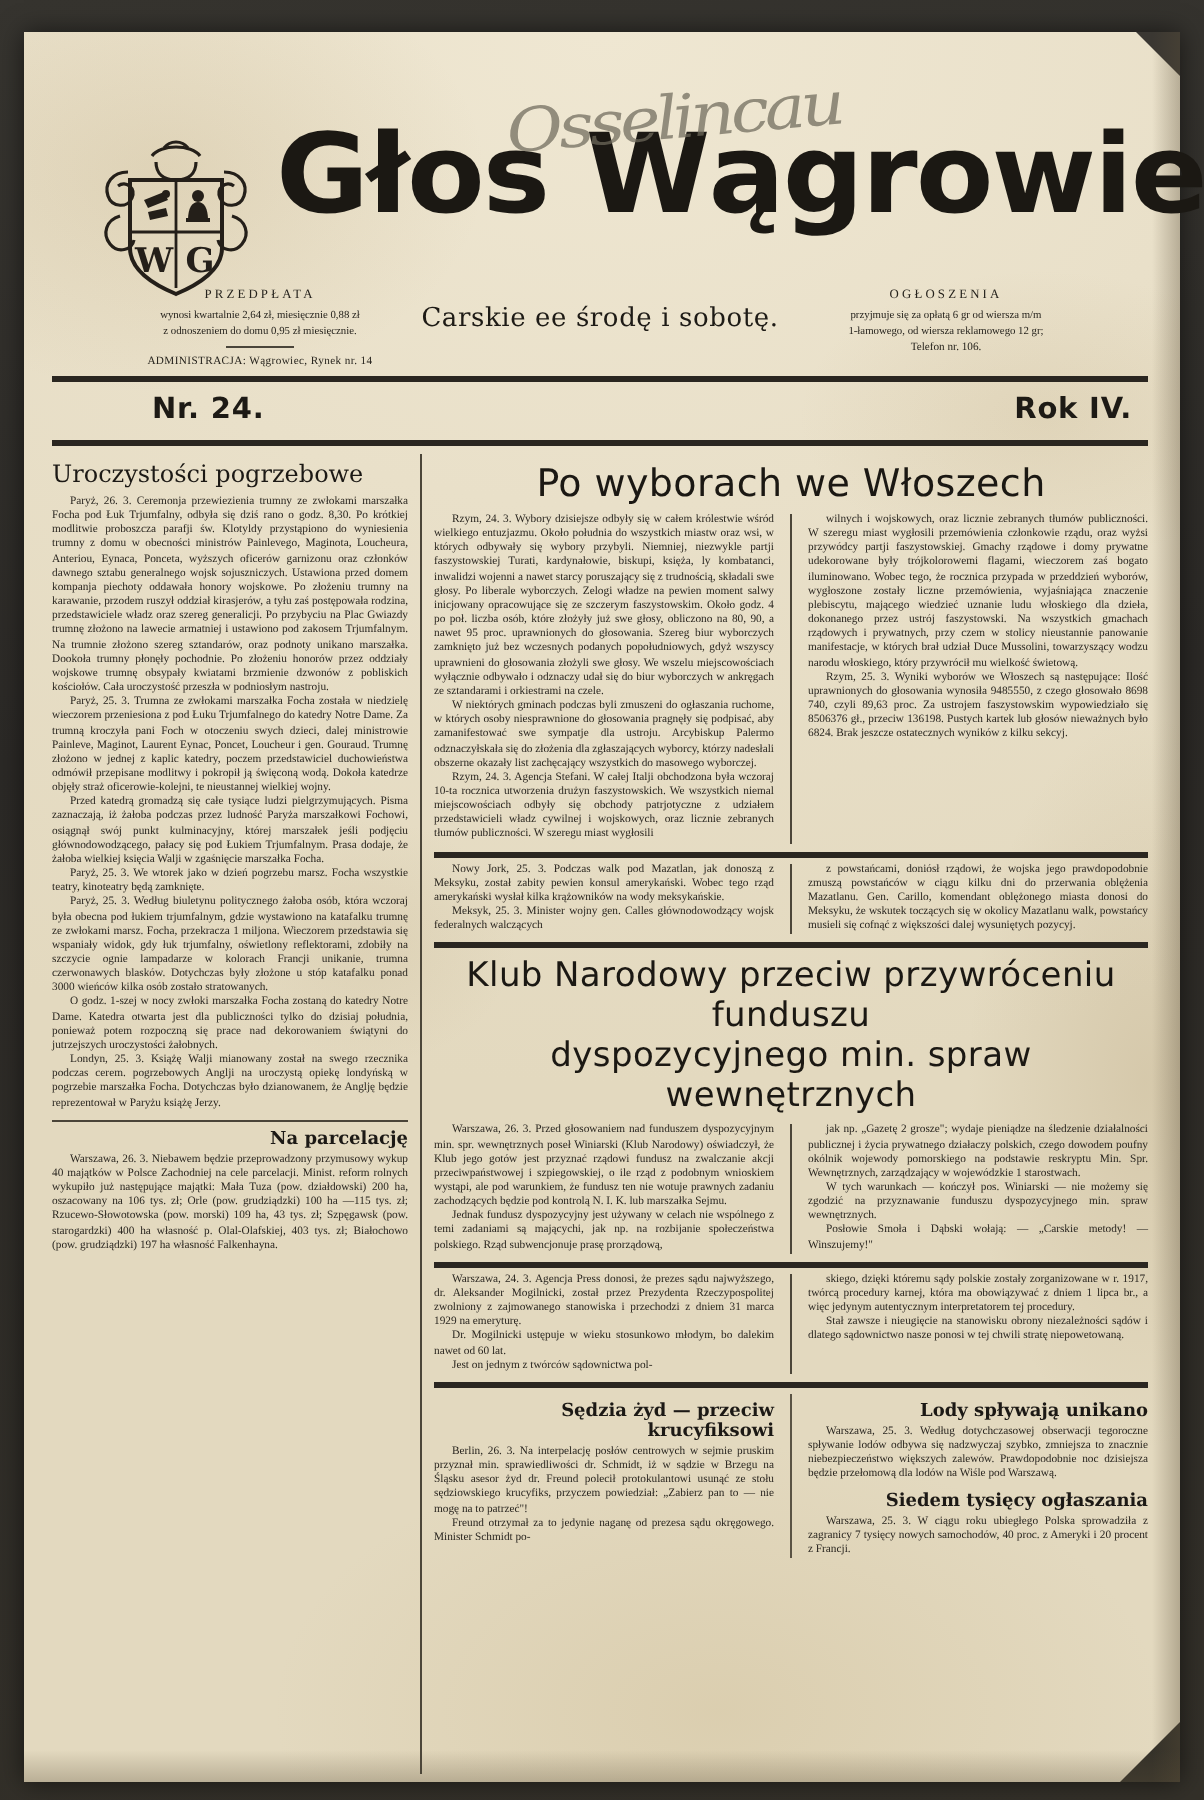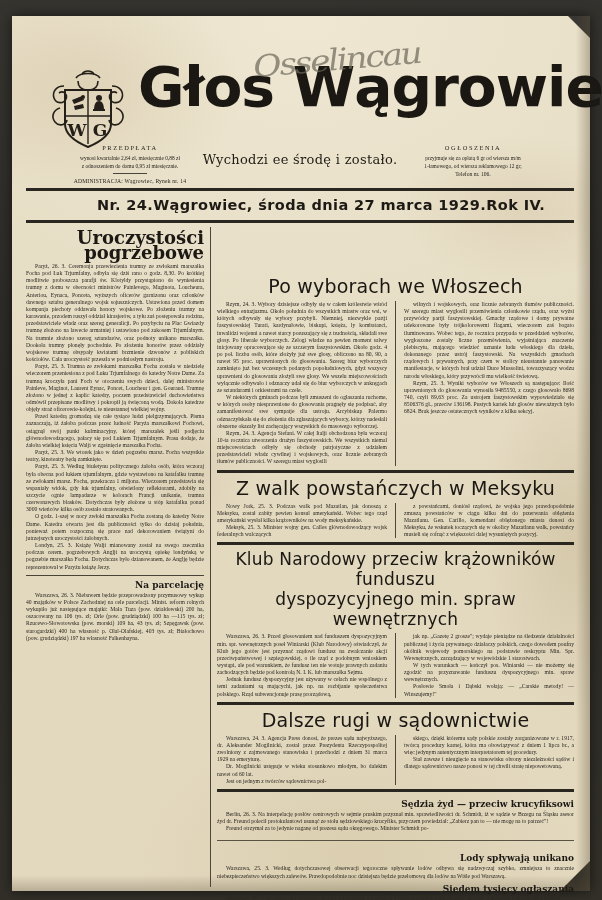--- a/index.html
+++ b/index.html
@@ -134,41 +134,41 @@
   }
 
   
   .rule-thick {
     height: 3px; background: #2a2620; margin: 2px 0;
     border-top: 1px solid #2a2620; border-bottom: 1px solid #2a2620;
   }
 
   
   .datebar {
-    display: flex; align-items: center; justify-content: center;
+    display: flex; align-items: center; justify-content: space-between;
     padding: 4px 8px 5px;
     font-family: "DejaVu Sans", sans-serif;
     font-size: 14.5px;
     font-weight: bold;
     letter-spacing: .4px;
     color: #1d1a15;
     margin-left: 42px;
   }
   .datebar .mid { font-size: 14.5px; }
 
   
   .body-area { display: flex; gap: 0; margin-top: 4px; height: 660px; }
   .col-left  { width: 184px; padding-right: 6px; }
-  .col-main  { flex: 1; padding-left: 6px; margin-top: 44px; }
+  .col-main  { flex: 1; padding-left: 6px; }
   .vsep { width: 1px; background: #4c4639; align-self: stretch; }
 
   .hl1 {
     font-family: "DejaVu Serif", serif;
-    font-size: 18px; text-align: right; line-height: 15px;
-    margin: 3px 0 3px; color: #1c1915; font-weight: bold;
+    font-size: 12px; text-align: left; line-height: 15px;
+    margin: 3px 0 3px; color: #1c1915;
   }
   .hl-center {
     font-family: "DejaVu Sans", sans-serif;
     font-size: 19px; text-align: center; line-height: 22px;
     margin: 4px 0 4px; color: #1b1813; letter-spacing: .2px;
   }
   .hl-center.big2 { font-size: 17px; line-height: 20px; }
   .hl-small {
     font-family: "DejaVu Serif", serif; font-weight: bold;
     font-size: 9px; text-align: right; margin: 4px 0 2px; color: #1c1915;
@@ -186,21 +186,21 @@
   .txt p { margin: 0 0 0; text-indent: 9px; }
   .txt p:first-child { text-indent: 9px; }
   .inner-two {
     display: flex; gap: 8px;
   }
   .inner-two > .txt { flex: 1; }
 
   .sec-rule { height: 3px; border-top: 2px solid #2a2620; border-bottom: 1px solid #2a2620; margin: 4px 0 3px; }
   .sec-rule-thin { border-top: 1px solid #4a4438; margin: 4px 0 3px; height:1px; }
 
-  .bottom-split { display: flex; gap: 8px; margin-top: 2px; flex-direction: column; }
+  .bottom-split { display: flex; gap: 8px; margin-top: 2px; }
   .bottom-split > div { flex: 1; }
   .bottom-split .vsep2 { flex: 0 0 1px; background: #5a5344; }
 </style>
 </head>
 <body>
 
 <div id="scan">
   <div id="paper">
     <div class="corner tr"></div>
     <div class="corner br"></div>
@@ -260,28 +260,27 @@
           </div>
 
           <div class="info-block right">
             <div class="info-head">OGŁOSZENIA</div>
             <span class="info-line">przyjmuje się za opłatą 6 gr od wiersza m/m</span>
             <span class="info-line">1-łamowego, od wiersza reklamowego 12 gr;</span>
             <span class="tel-line">Telefon nr. 106.</span>
           </div>
         </div>
 
-        <div class="tagline">Wychodzi ee środę i zostało.</div>
+        <div class="tagline">Carskie ee środę i sobotę.</div>
       </div>
 
       <div class="rule-thick"></div>
 
       <div class="datebar">
         <span>Nr. 24.</span>
-        <span class="mid">Wągrowiec, środa dnia 27 marca 1929.</span>
         <span>Rok IV.</span>
       </div>
 
       <div class="rule-thick"></div>
 
       <div class="body-area">
 
         <div class="col-left">
 
           <div class="hl1">
@@ -319,54 +318,52 @@
             </div>
             <div class="vsep"></div>
             <div class="txt">
               <p>wilnych i wojskowych, oraz licznie zebranych tłumów publiczności. W szeregu miast wygłosili przemówienia członkowie rządu, oraz wyżsi przywódcy partji faszystowskiej. Gmachy rządowe i domy prywatne udekorowane były trójkolorowemi flagami, wieczorem zaś bogato iluminowano. Wobec tego, że rocznica przypada w przeddzień wyborów, wygłoszone zostały liczne przemówienia, wyjaśniająca znaczenie plebiscytu, mającego wiedzieć uznanie ludu włoskiego dla dzieła, dokonanego przez ustrój faszystowski. Na wszystkich gmachach rządowych i prywatnych, przy czem w stolicy nieustannie panowanie manifestacje, w których brał udział Duce Mussolini, towarzyszący wodzu narodu włoskiego, który przywrócił mu wielkość świetową.</p>
               <p>Rzym, 25. 3. Wyniki wyborów we Włoszech są następujące: Ilość uprawnionych do głosowania wynosiła 9485550, z czego głosowało 8698 740, czyli 89,63 proc. Za ustrojem faszystowskim wypowiedziało się 8506376 gł., przeciw 136198. Pustych kartek lub głosów nieważnych było 6824. Brak jeszcze ostatecznych wyników z kilku sekcyj.</p>
             </div>
           </div>
 
           <div class="sec-rule"></div>
 
-          <div class="hl-center">Z walk powstańczych w Meksyku</div>
           <div class="inner-two">
             <div class="txt">
               <p>Nowy Jork, 25. 3. Podczas walk pod Mazatlan, jak donoszą z Meksyku, został zabity pewien konsul amerykański. Wobec tego rząd amerykański wysłał kilka krążowników na wody meksykańskie.</p>
               <p>Meksyk, 25. 3. Minister wojny gen. Calles głównodowodzący wojsk federalnych walczących</p>
             </div>
             <div class="vsep"></div>
             <div class="txt">
               <p>z powstańcami, doniósł rządowi, że wojska jego prawdopodobnie zmuszą powstańców w ciągu kilku dni do przerwania oblężenia Mazatlanu. Gen. Carillo, komendant oblężonego miasta donosi do Meksyku, że wskutek toczących się w okolicy Mazatlanu walk, powstańcy musieli się cofnąć z większości dalej wysuniętych pozycyj.</p>
             </div>
           </div>
 
           <div class="sec-rule"></div>
 
           <div class="hl-center big2">
-            <div>Klub Narodowy przeciw krążowników funduszu</div>
+            <div>Klub Narodowy przeciw przywróceniu funduszu</div>
             <div>dyspozycyjnego min. spraw wewnętrznych</div>
           </div>
           <div class="inner-two">
             <div class="txt">
               <p>Warszawa, 26. 3. Przed głosowaniem nad funduszem dyspozycyjnym min. spr. wewnętrznych poseł Winiarski (Klub Narodowy) oświadczył, że Klub jego gotów jest przyznać rządowi fundusz na zwalczanie akcji przeciwpaństwowej i szpiegowskiej, o ile rząd z podobnym wnioskiem wystąpi, ale pod warunkiem, że fundusz ten nie wotuje prawnych zadaniu zachodzących będzie pod kontrolą N. I. K. lub marszałka Sejmu.</p>
               <p>Jednak fundusz dyspozycyjny jest używany w celach nie wspólnego z temi zadaniami są mającychi, jak np. na rozbijanie społeczeństwa polskiego. Rząd subwencjonuje prasę prorządową,</p>
             </div>
             <div class="vsep"></div>
             <div class="txt">
               <p>jak np. „Gazetę 2 grosze"; wydaje pieniądze na śledzenie działalności publicznej i życia prywatnego działaczy polskich, czego dowodem poufny okólnik wojewody pomorskiego na podstawie reskryptu Min. Spr. Wewnętrznych, zarządzający w wojewódzkie 1 starostwach.</p>
               <p>W tych warunkach — kończył pos. Winiarski — nie możemy się zgodzić na przyznawanie funduszu dyspozycyjnego min. spraw wewnętrznych.</p>
               <p>Posłowie Smoła i Dąbski wołają: — „Carskie metody! — Winszujemy!"</p>
             </div>
           </div>
 
           <div class="sec-rule"></div>
 
-          <div class="hl-center">Dalsze rugi w sądownictwie</div>
           <div class="inner-two">
             <div class="txt">
               <p>Warszawa, 24. 3. Agencja Press donosi, że prezes sądu najwyższego, dr. Aleksander Mogilnicki, został przez Prezydenta Rzeczypospolitej zwolniony z zajmowanego stanowiska i przechodzi z dniem 31 marca 1929 na emeryturę.</p>
               <p>Dr. Mogilnicki ustępuje w wieku stosunkowo młodym, bo dalekim nawet od 60 lat.</p>
               <p>Jest on jednym z twórców sądownictwa pol-</p>
             </div>
             <div class="vsep"></div>
             <div class="txt">
               <p>skiego, dzięki któremu sądy polskie zostały zorganizowane w r. 1917, twórcą procedury karnej, która ma obowiązywać z dniem 1 lipca br., a więc jedynym autentycznym interpretatorem tej procedury.</p>
               <p>Stał zawsze i nieugięcie na stanowisku obrony niezależności sądów i dlatego sądownictwo nasze ponosi w tej chwili stratę niepowetowaną.</p>

